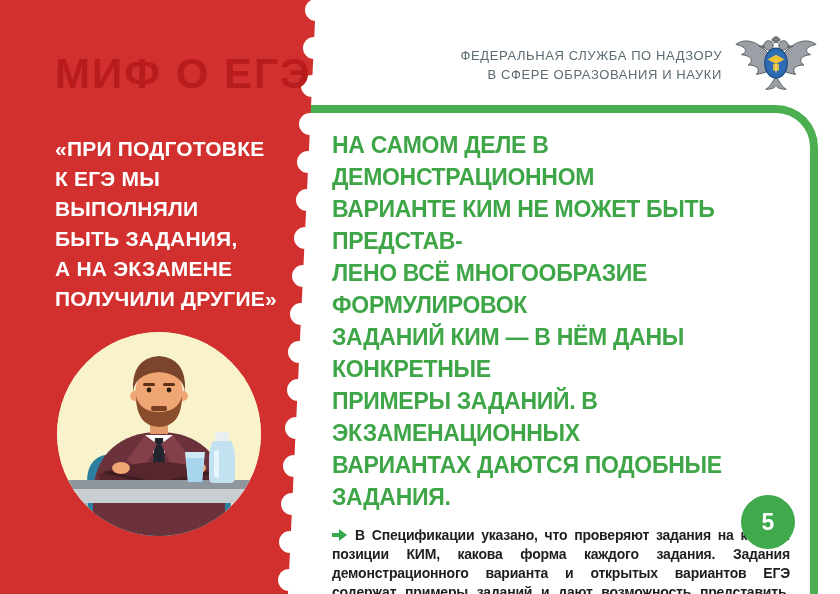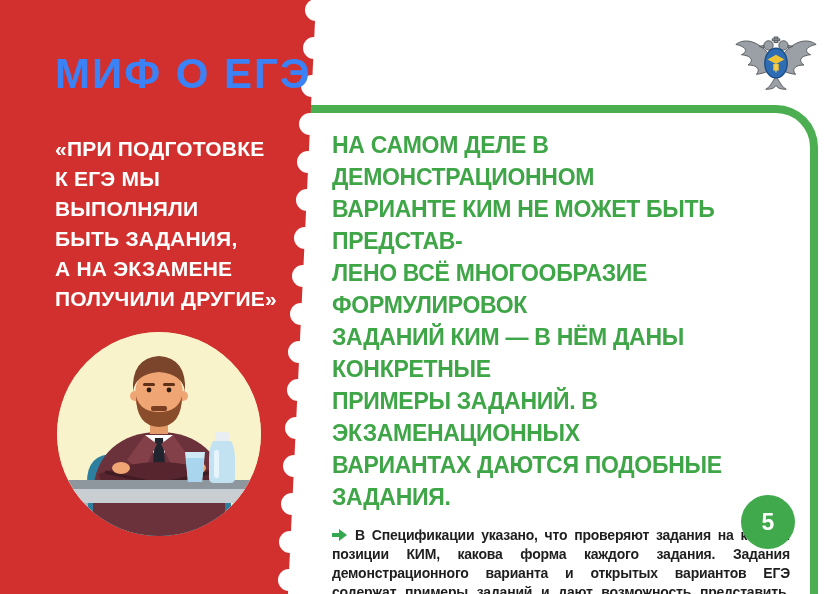--- a/index.html
+++ b/index.html
@@ -98,21 +98,21 @@
   .scallop{
     position:absolute;
     width:22px; height:22px;
     border-radius:50%;
     background:#ffffff;
     z-index:3;
   }
   .myth-title{
     position:absolute;
     left:55px; top:50px;
-    color:#3b82f6;
+    color:#b91c1c;
     font-size:42px;
     font-weight:700;
     letter-spacing:2px;
     z-index:4;
   }
   .quote{
     position:absolute;
     left:55px; top:134px;
     color:#ffffff;
     font-size:21px;
@@ -152,20 +152,22 @@
     </p>
 
   </div>
 </div>
 
 <div class="page-circle">
   <span>5</span>
 </div>
 
 <div class="header">
+  <div class="agency">ФЕДЕРАЛЬНАЯ СЛУЖБА ПО НАДЗОРУ
+В СФЕРЕ ОБРАЗОВАНИЯ И НАУКИ</div>
   <div class="logo">
     <svg viewBox="0 0 90 64" width="84" height="62">
 
       <g fill="#9aa0a5" stroke="#54585c" stroke-width="1">
         <path d="M44 30 C30 6 12 2 2 10 C12 12 16 17 8 21 C18 22 22 27 15 32 C24 32 29 36 24 42 C33 41 40 38 44 30 Z"></path>
         <path d="M46 30 C60 6 78 2 88 10 C78 12 74 17 82 21 C72 22 68 27 75 32 C66 32 61 36 66 42 C57 41 50 38 46 30 Z"></path>
         <path d="M45 44 C40 52 38 56 34 58 C40 58 43 57 45 54 C47 57 50 58 56 58 C52 56 50 52 45 44 Z"></path>
       </g>
 
       <g fill="#9aa0a5" stroke="#54585c" stroke-width="1">

